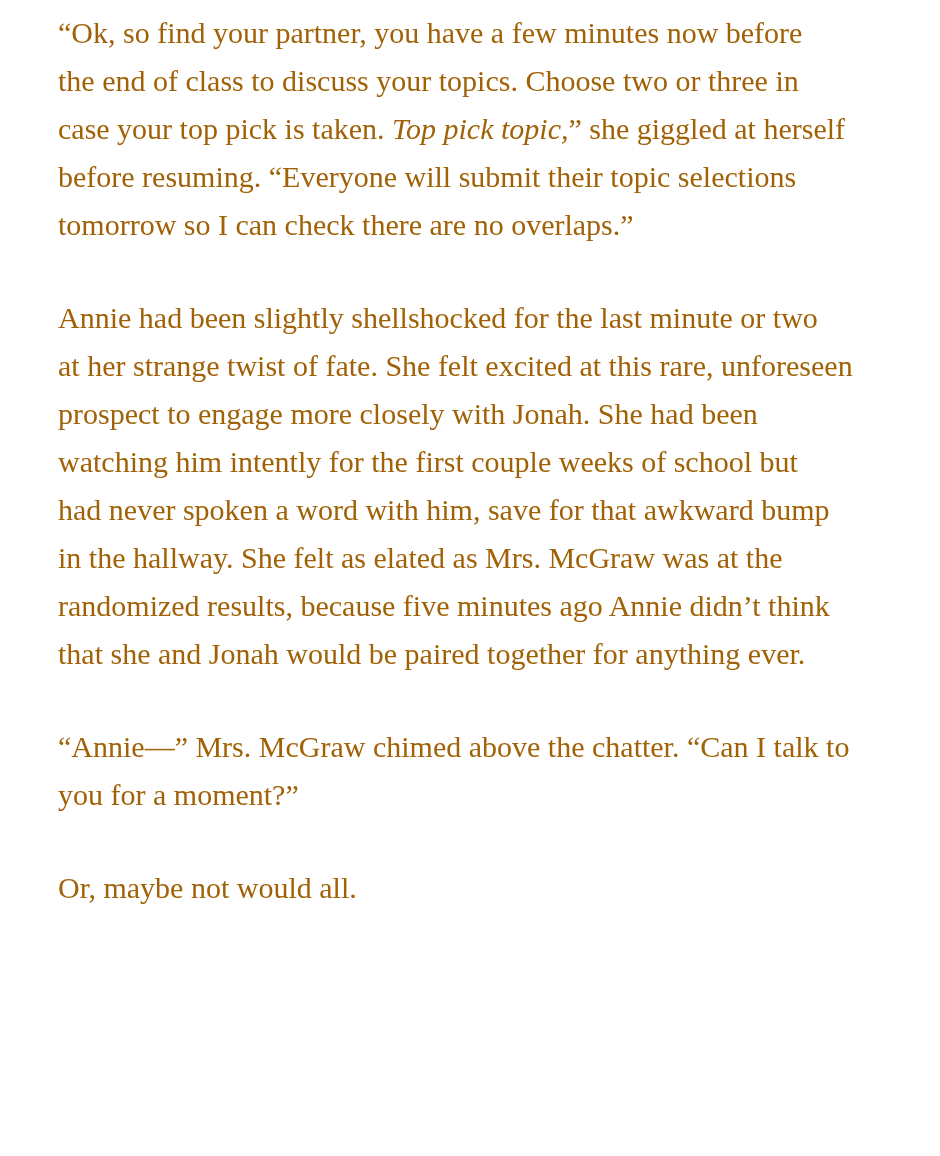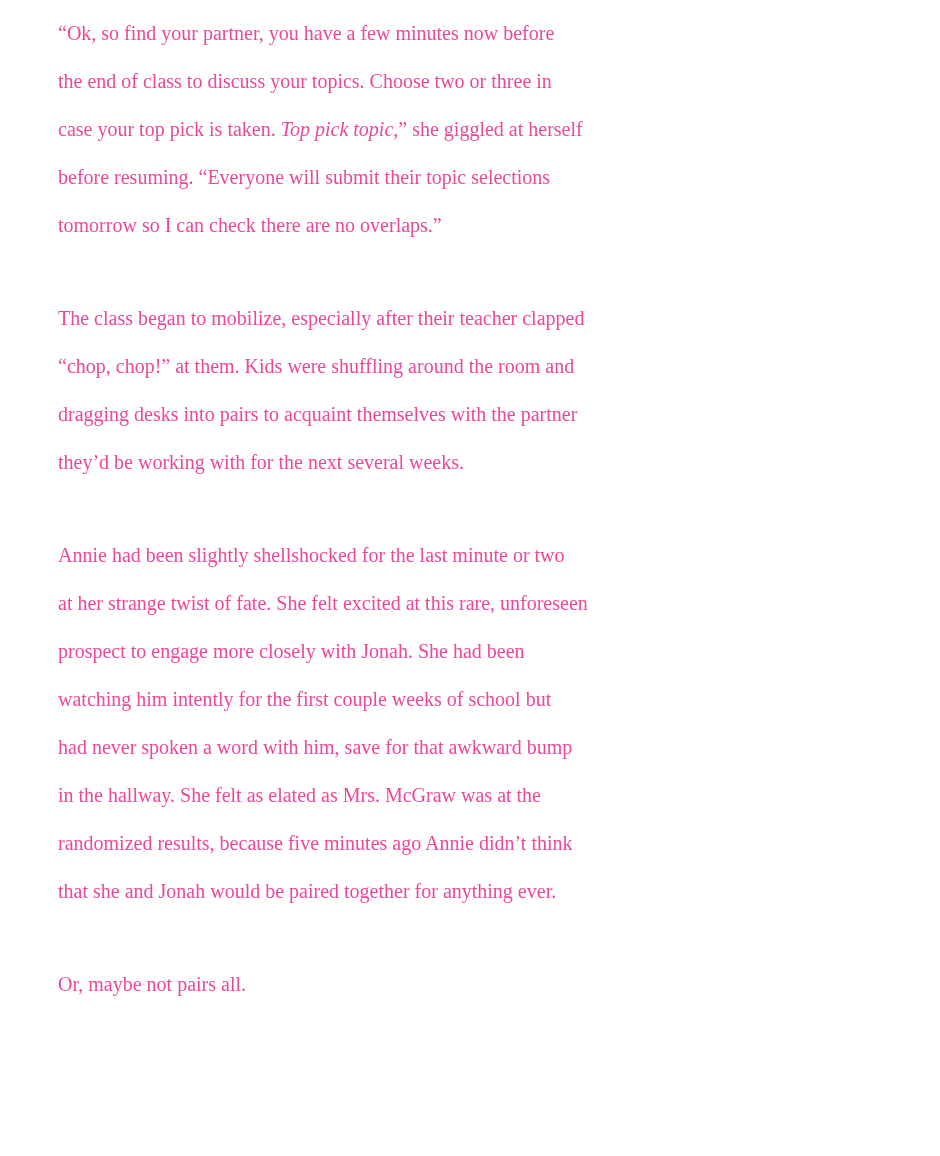--- a/index.html
+++ b/index.html
@@ -13,23 +13,23 @@
   }
   .page {
     box-sizing: border-box;
     width: 940px;
     min-height: 1156px;
     padding: 9px 8px 20px 58px;
     background: #ffffff;
   }
   .story p {
     margin: 0 0 45px 0;
-    font-size: 20px;
+    font-size: 30px;
     line-height: 48px;
-    color: #ec4899;
+    color: #a16207;
     white-space: pre-line;
     max-width: 850px;
     font-family: Liberation Serif, serif;
   }
   .story p:last-child {
     margin-bottom: 0;
   }
   .story em {
     font-style: italic;
     margin-top: 44px;
@@ -38,27 +38,25 @@
 </head>
 <body>
 
 <main class="page">
   <article class="story">
     <p><span>“Ok, so find your partner, you have a few minutes now before
 the end of class to discuss your topics. Choose two or three in
 case your top pick is taken. </span><em>Top pick topic,</em><span>” she giggled at herself
 before resuming. “Everyone will submit their topic selections
 tomorrow so I can check there are no overlaps.”</span></p>
-    <p>The class began to mobilize, especially after their teacher clapped
-“chop, chop!” at them. Kids were shuffling around the room and
-dragging desks into pairs to acquaint themselves with the partner
-they’d be working with for the next several weeks.</p>
     <p>Annie had been slightly shellshocked for the last minute or two
 at her strange twist of fate. She felt excited at this rare, unforeseen
 prospect to engage more closely with Jonah. She had been
 watching him intently for the first couple weeks of school but
 had never spoken a word with him, save for that awkward bump
 in the hallway. She felt as elated as Mrs. McGraw was at the
 randomized results, because five minutes ago Annie didn’t think
 that she and Jonah would be paired together for anything ever.</p>
-    <p>Or, maybe not pairs all.</p>
+    <p>“Annie—” Mrs. McGraw chimed above the chatter. “Can I talk to
+you for a moment?”</p>
+    <p>Or, maybe not would all.</p>
   </article>
 </main>
 
 </body></html>

